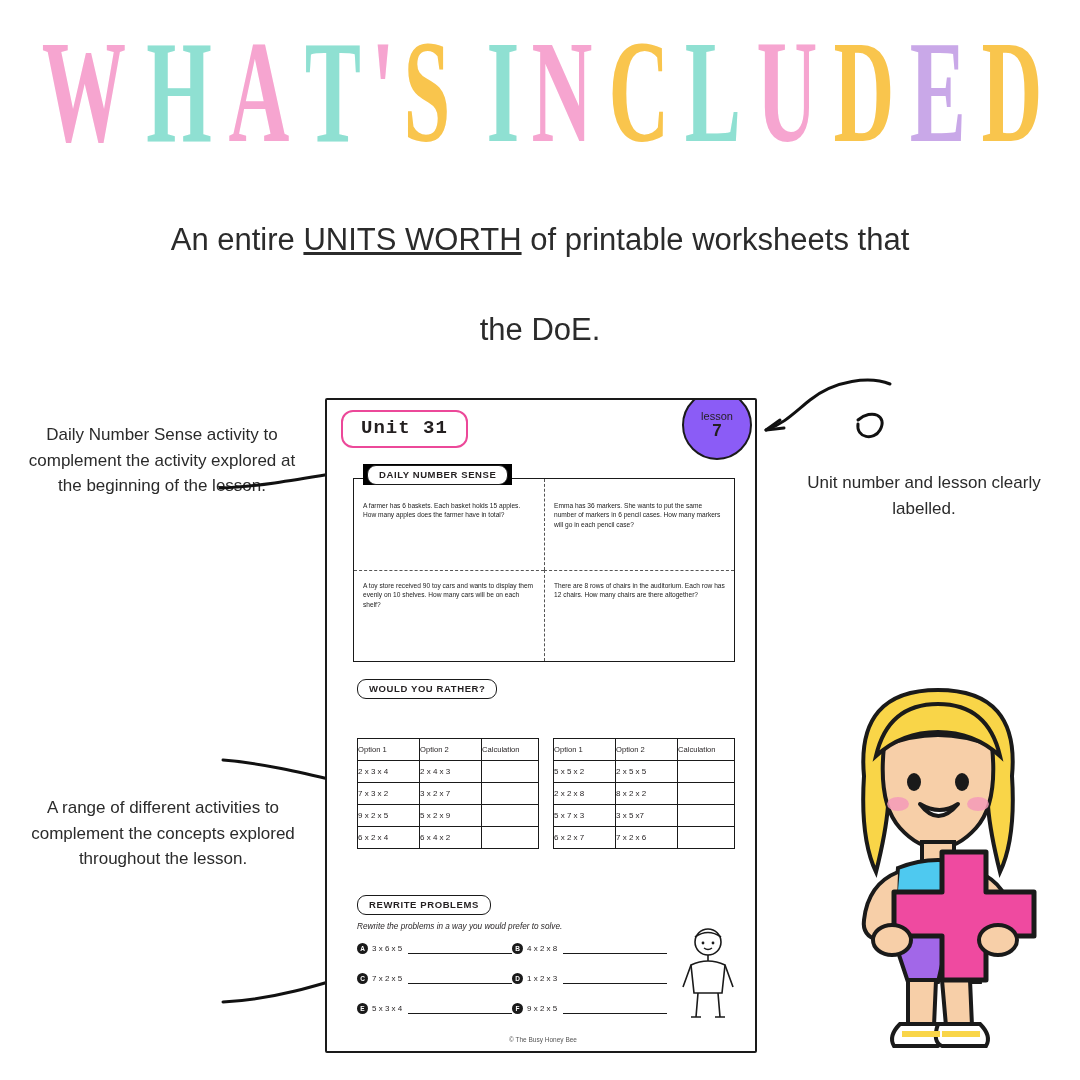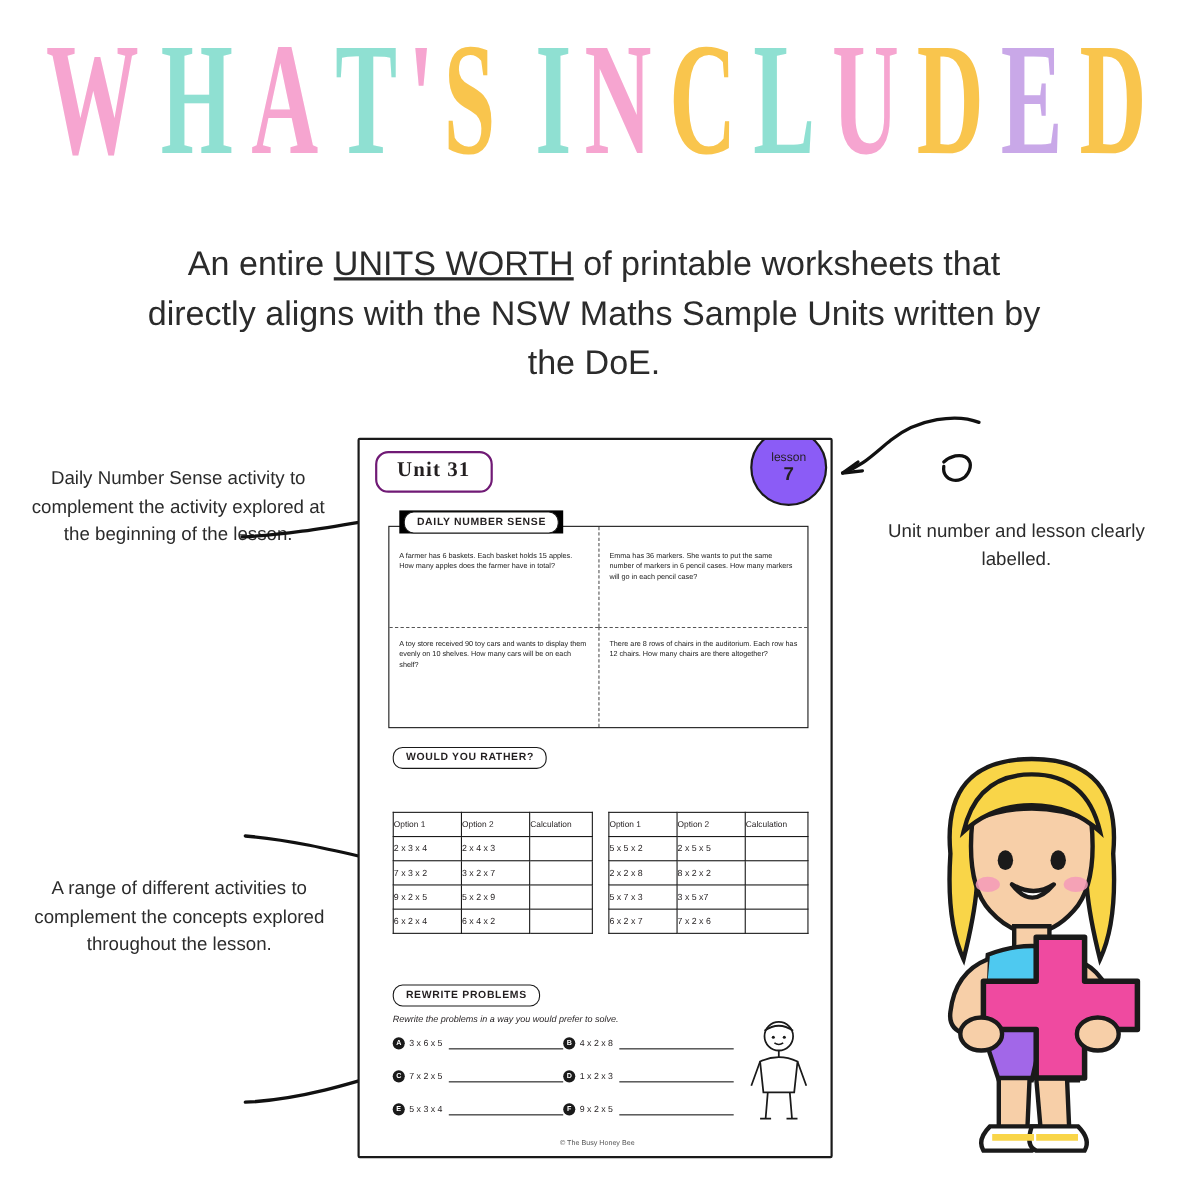--- a/index.html
+++ b/index.html
@@ -36,23 +36,23 @@
   .sheet{
     position:absolute;left:325px;top:398px;width:432px;height:655px;
     background:#ffffff;
     border:2px solid #1a1a1a;
     border-radius:2px;
     box-sizing:border-box;
     overflow:hidden;
   }
   .unit-pill{
     position:absolute;left:14px;top:10px;
-    border:2px solid #701a75;border-radius:12px;
+    border:2px solid #ec4899;border-radius:12px;
     padding:5px 18px 7px 18px;
-    font-family:Liberation Serif, serif;
+    font-family:Liberation Mono, monospace;
     font-weight:bold;font-size:19px;letter-spacing:1px;
   }
   .lesson-badge{
     position:absolute;left:355px;top:-10px;
     width:66px;height:66px;border-radius:50%;
     background:#8b5cf6;border:2px solid #1a1a1a;
     display:flex;flex-direction:column;align-items:center;justify-content:center;
     font-size:11px;line-height:1.1;text-align:right;
   }
   .lesson-badge .num{font-size:17px;font-weight:bold;}
@@ -128,21 +128,21 @@
   
   .girl{position:absolute;left:806px;top:672px;width:264px;height:400px;}
 </style>
 </head>
 <body>
 
 <div class="title" id="title-host"><span style="color: rgb(246, 165, 208);">W</span><span style="color: rgb(143, 224, 210);">H</span><span style="color: rgb(246, 165, 208);">A</span><span style="color: rgb(143, 224, 210);">T</span><span style="color: rgb(246, 165, 208);">'</span><span style="color: rgb(249, 197, 77);">S</span><span style="color: rgb(255, 255, 255);">&nbsp;</span><span style="color: rgb(143, 224, 210);">I</span><span style="color: rgb(246, 165, 208);">N</span><span style="color: rgb(249, 197, 77);">C</span><span style="color: rgb(143, 224, 210);">L</span><span style="color: rgb(246, 165, 208);">U</span><span style="color: rgb(249, 197, 77);">D</span><span style="color: rgb(201, 168, 232);">E</span><span style="color: rgb(249, 197, 77);">D</span></div>
 
 <div class="intro">
   <span>An entire </span><u>UNITS WORTH</u><span> of printable worksheets that</span><br>
-  <span>directly aligns with the NSW Maths Sample Units written by</span><br>
+  <br>
   <span>the DoE.</span>
 </div>
 
 <div class="ann ann-left1">Daily Number Sense activity to complement the activity explored at the beginning of the lesson.</div>
 <div class="ann ann-left2">A range of different activities to complement the concepts explored throughout the lesson.</div>
 <div class="ann ann-right">Unit number and lesson clearly labelled.</div>
 
 <svg class="arrow-svg" style="left:215px;top:452px;width:180px;height:40px;" viewBox="0 0 180 40">
   <path d="M5 36 C60 34, 120 20, 168 14" stroke="#111" stroke-width="3" fill="none" stroke-linecap="round"></path>
   <path d="M168 14 L150 12 M168 14 L154 24" stroke="#111" stroke-width="3" fill="none" stroke-linecap="round"></path>

